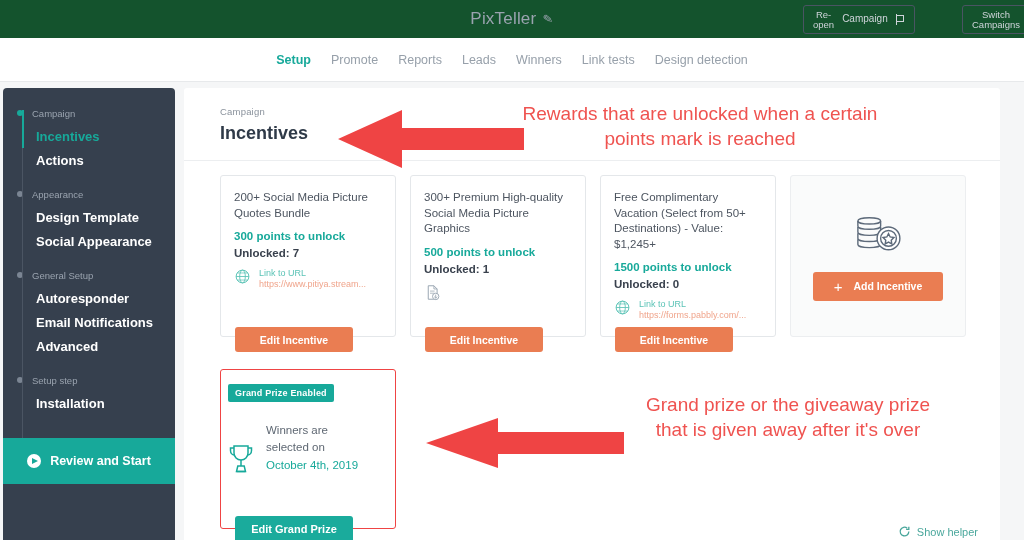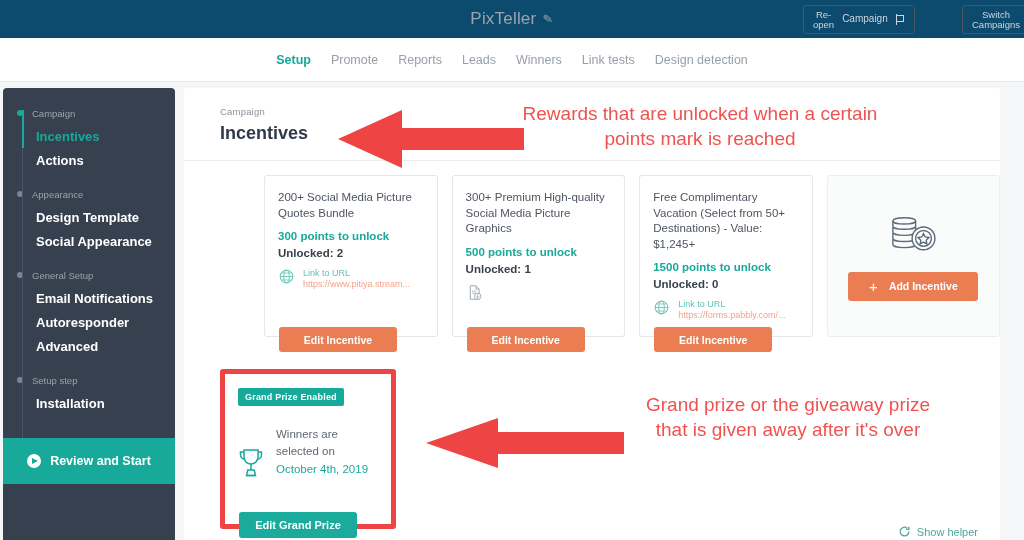--- a/index.html
+++ b/index.html
@@ -8,21 +8,21 @@
     overflow: hidden;
     background: #ffffff;
     font-family: "Liberation Sans", sans-serif;
     -webkit-font-smoothing: antialiased;
   }
   .app { position: relative; width: 1024px; height: 540px; background:#f5f6f7; }
 
   
   .topbar {
     position:absolute; top:0; left:0; width:1024px; height:38px;
-    background:#0c4a6e; display:flex; align-items:center; justify-content:center;
+    background:#14532d; display:flex; align-items:center; justify-content:center;
   }
   .brand {
     display:flex; align-items:center; gap:7px;
     color:#9aa3af; font-size:17px; letter-spacing:.2px; font-weight:400;
   }
   .brand .pencil { font-size:12px; color:#9aa3af; transform: rotate(-8deg); display:inline-block;}
   .topbtn-group { position:absolute; top:5px; display:flex; align-items:center; }
   .topbtn {
     border:1px solid #4a5463; border-radius:3px; height:29px;
     display:flex; align-items:center; gap:8px; padding:0 9px;
@@ -91,21 +91,21 @@
   
   .main {
     position:absolute; top:88px; left:184px; width:816px; height:452px;
     background:#ffffff; border-radius:3px 3px 0 0;
   }
   .page-head { padding:18px 0 0 36px; height:73px; border-bottom:1px solid #eceef0; }
   .crumb { font-size:9.5px; color:#8a929c; letter-spacing:.2px; }
   .page-title { font-size:18px; color:#2f3a48; font-weight:bold; margin-top:6px; }
 
   .cards-area { padding:14px 0 0 36px; }
-  .card-row { display:flex; gap:14px;margin-left:44px; }
+  .card-row { display:flex; gap:14px; }
   .card {
     width:176px; background:#ffffff; border:1px solid #e4e7ea; border-radius:3px;
     position:relative; padding:14px 13px 0 13px;
   }
   .card.r1 { height:162px; }
   .card-title {
     font-size:11.5px; color:#4d5560; line-height:1.35; min-height:30px;
   }
   .pts { font-size:11.5px; font-weight:bold; color:#17a99a; margin-top:9px; }
   .unl { font-size:11.5px; font-weight:bold; color:#39414d; margin-top:5px; }
@@ -126,22 +126,22 @@
   .add-btn {
     width:130px; height:29px; background:#ea7d52; color:#ffffff; border:none;
     border-radius:3px; font-size:10.5px; font-weight:bold; cursor:pointer;
     display:flex; align-items:center; justify-content:center; gap:11px;
   }
   .plus { font-size:15px; font-weight:normal; line-height:1; }
 
   
   .gp-wrap { padding:32px 0 0 36px; }
   .gp-card {
-    width:176px; height:160px; border:5px solid #ef4444; border-radius:3px;
-    background:#ffffff; position:relative; padding:12px 13px 0 13px;
+    width:176px; height:160px; border:1px solid #ef4444; border-radius:3px;
+    background:#ffffff; position:relative; padding:12px 13px 0 7px;
   }
   .gp-badge {
     display:inline-block; background:#17a99a; color:#ffffff; font-size:9px;
     font-weight:bold; border-radius:2px; padding:4px 7px; letter-spacing:.2px;
   }
   .gp-body { display:flex; align-items:flex-end; gap:12px; margin-top:20px; }
   .gp-text { font-size:11.5px; color:#5f6873; line-height:1.5; }
   .gp-date { color:#17a99a; }
   .gp-btn {
     position:absolute; left:14px; bottom:-14px; width:118px; height:26px;
@@ -226,22 +226,22 @@
         <span>Appearance</span>
       </div>
       <div class="side-item">Design Template</div>
       <div class="side-item">Social Appearance</div>
       <div class="grp-space"></div>
 
       <div class="grp-head">
         <span class="dot"></span>
         <span>General Setup</span>
       </div>
+      <div class="side-item">Autoresponder</div>
       <div class="side-item">Email Notifications</div>
-      <div class="side-item">Autoresponder</div>
       <div class="side-item">Advanced</div>
       <div class="grp-space"></div>
 
       <div class="grp-head">
         <span class="dot"></span>
         <span>Setup step</span>
       </div>
       <div class="side-item">Installation</div>
     </div>
 
@@ -257,21 +257,21 @@
       <div class="crumb">Campaign</div>
       <div class="page-title">Incentives</div>
     </div>
 
     <div class="cards-area">
       <div class="card-row">
 
         <div class="card r1">
           <div class="card-title">200+ Social Media Picture Quotes Bundle</div>
           <div class="pts">300 points to unlock</div>
-          <div class="unl">Unlocked: 2</div>
+          <div class="unl">Unlocked: 7</div>
           <div class="linkrow">
             <svg class="linkicon" width="17" height="17" viewBox="0 0 24 24">
               <circle cx="12" cy="12" r="9" fill="none" stroke="#5bc3b6" stroke-width="1.4"></circle>
               <ellipse cx="12" cy="12" rx="4" ry="9" fill="none" stroke="#5bc3b6" stroke-width="1.2"></ellipse>
               <line x1="3" y1="12" x2="21" y2="12" stroke="#5bc3b6" stroke-width="1.2"></line>
               <line x1="4.5" y1="7" x2="19.5" y2="7" stroke="#5bc3b6" stroke-width="1"></line>
               <line x1="4.5" y1="17" x2="19.5" y2="17" stroke="#5bc3b6" stroke-width="1"></line>
             </svg>
             <div class="linktxt">
               <div class="link-label">Link to URL</div>

